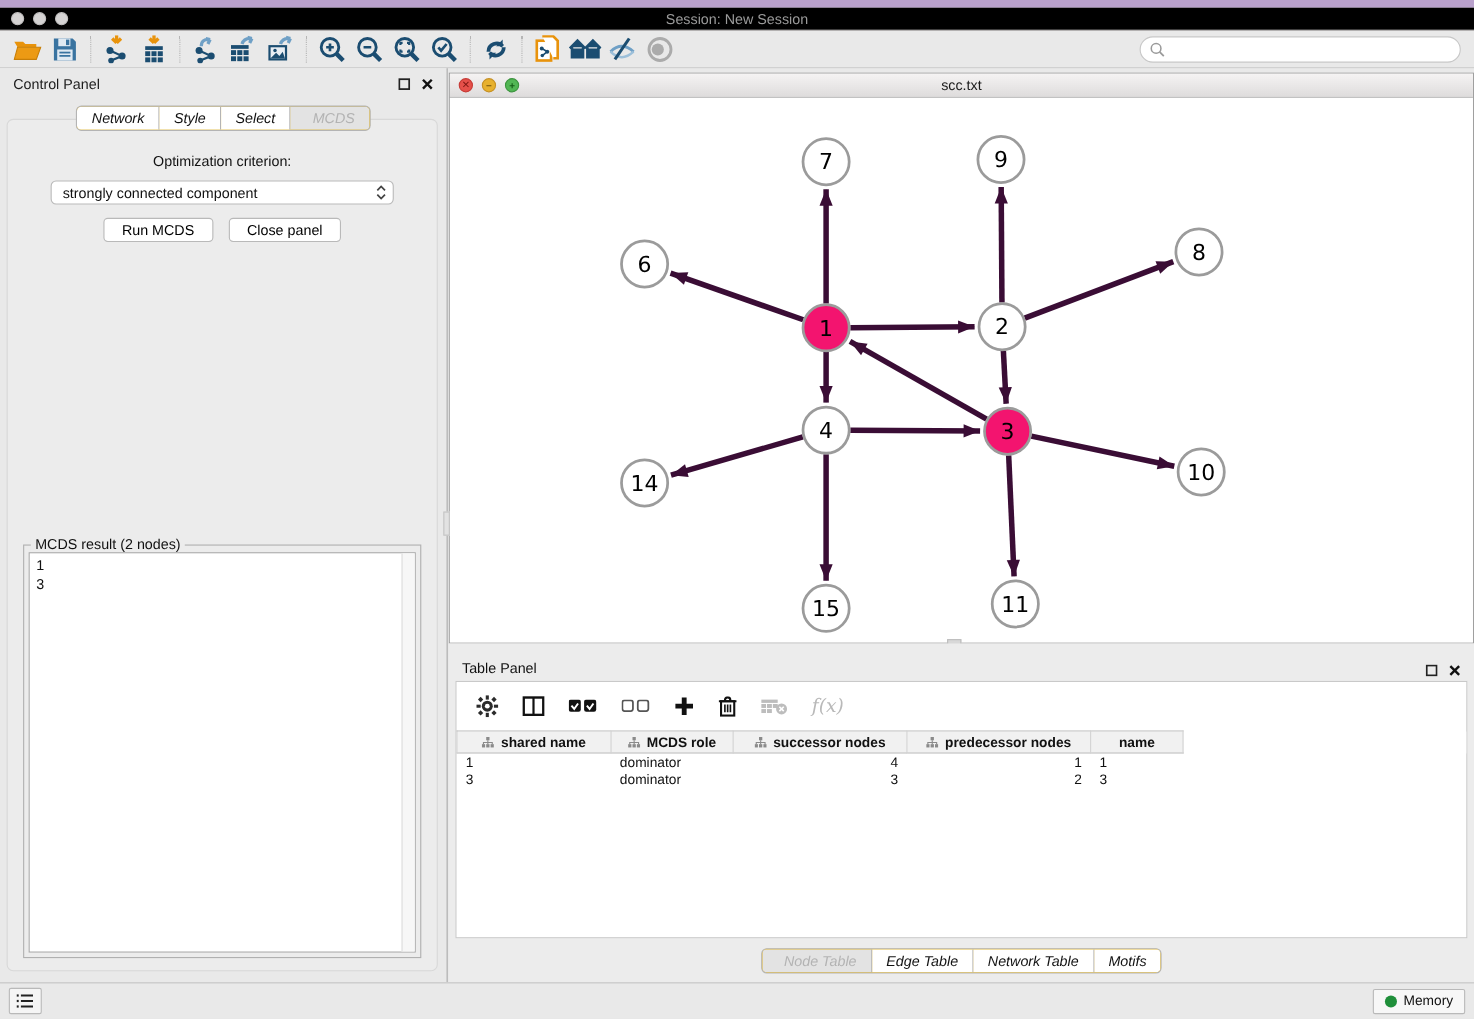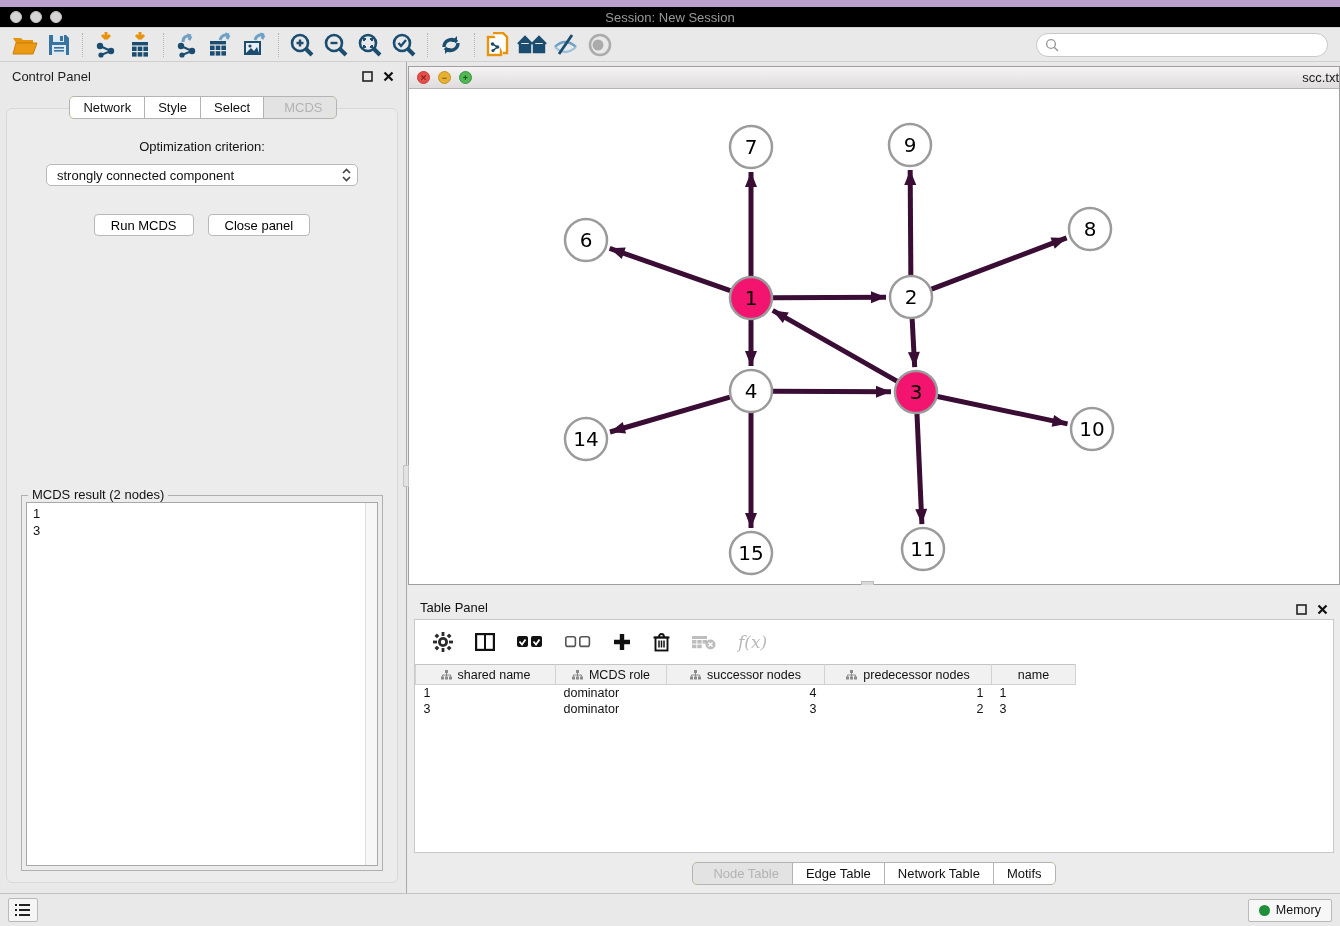--- a/index.html
+++ b/index.html
@@ -37,34 +37,34 @@
     background:#e9e9e9; border-right:1px solid #a9a9a9;
   }
   .panel-header { height:28px; display:flex; align-items:center; padding:0 12px; }
   .panel-header .ph-title { font-size:13px; color:#1c1c1c; }
   .ph-controls { margin-left:auto; display:flex; align-items:center; gap:10px; }
   .cp-content {
     position:absolute; left:6px; right:8px; top:46px; bottom:10px;
     background:#ececec; border:1px solid #d8d8d8; border-radius:6px;
   }
   .cp-tabs { position:absolute; top:34px; left:0; right:0; display:flex; justify-content:center; z-index:3; }
-  .tab-group { display:flex; border:1px solid #b4b4b4; border-radius:5px; overflow:hidden; background:#eab308; }
+  .tab-group { display:flex; border:1px solid #b4b4b4; border-radius:5px; overflow:hidden; background:#eab308;font-style:italic; }
   .tab-item { padding:3px 13px; font-size:13px; background:#fff; border-right:1px solid #b4b4b4; cursor:pointer; }
   .tab-item:last-child { border-right:none; }
   .tab-item.selected { background:#e3e3e3; color:#b3b3b3;padding-left:20px; }
   .opt-label { text-align:center; margin-top:30px; font-size:13px; }
   .combo {
     margin:10px auto 0; width:312px; height:22px; background:#fff; border:1px solid #b9b9b9;
     border-radius:5px; display:flex; align-items:center; padding:0 6px 0 10px; cursor:pointer;gap:30px;
   }
   .combo .combo-text { flex:1; font-size:13px; }
   .btn-row { display:flex; justify-content:center; gap:14px; margin-top:12px; }
   .aqua-btn {
     background:#fff; border:1px solid #b9b9b9; border-radius:4px; height:22px;
-    padding:0 16px; font-size:13px; font-family:inherit; cursor:pointer;margin-top:16px;
+    padding:0 16px; font-size:13px; font-family:inherit; cursor:pointer;
   }
   .mcds-fieldset {
     position:absolute; left:14px; right:14px; top:386px; height:376px;
     border:1px solid #b0b0b0; background:transparent; padding:4px;
   }
   .mcds-legend { position:absolute; top:-9px; left:6px; background:#ececec; padding:0 4px; font-size:13px; }
   .mcds-text {
     position:absolute; left:4px; right:4px; top:6px; bottom:4px; background:#fff;
     border:1px solid #a8a8a8; padding:2px 6px; font-size:13px; line-height:17px;
   }
@@ -80,21 +80,21 @@
   .nw-titlebar {
     height:22px; background:linear-gradient(#f5f3f3,#dedcdc); border-bottom:1px solid #b5b5b5;
     display:flex; align-items:center; position:relative;
   }
   .nw-buttons { display:flex; gap:8px; margin-left:8px; }
   .nw-btn { width:13px; height:13px; border-radius:50%; display:flex; align-items:center; justify-content:center;
             font-size:9px; font-weight:bold; color:#5b3a00; cursor:pointer; }
   .nw-btn.close { background:#e5504a; border:1px solid #c73b36; color:#7d1512; }
   .nw-btn.minimize { background:#e7b12f; border:1px solid #c69125; color:#7a5a10; }
   .nw-btn.maximize { background:#52b654; border:1px solid #3c943f; color:#145d17; }
-  .nw-title { position:absolute; left:0; right:0; text-align:right; font-size:13px; color:#1a1a1a; }
+  .nw-title { position:absolute; left:0; right:0; text-align:center; font-size:13px; color:#1a1a1a; }
   .nw-canvas { position:absolute; left:0; right:0; top:22px; bottom:0; background:#fff; overflow:hidden; }
   .split-handle-v {
     position:absolute; left:-6px; top:398px; width:6px; height:22px;
     background:#e2e2e2; border:1px solid #c4c4c4;
   }
   .split-handle-h {
     position:absolute; left:452px; bottom:-3px; width:13px; height:6px;
     background:#d8d8d8; border:1px solid #bcbcbc;
   }
   
@@ -106,21 +106,21 @@
   }
   .tp-toolbar { height:44px; display:flex; align-items:center; gap:22px; padding:0 18px; }
   .tp-tool { display:flex; align-items:center; justify-content:center; cursor:pointer; }
   .tp-tool.disabled { cursor:default; }
   .fx-label { font-family:"DejaVu Serif","Liberation Serif",serif; font-style:italic; font-size:17px; color:#b9b9b9; }
   table.node-table { border-collapse:collapse; width:100%; table-layout:fixed; }
   .node-table th {
     background:#f1f1f1; border:1px solid #d2d2d2; border-top:1px solid #c4c4c4;
     height:20px; font-weight:normal; font-size:12.5px; color:#111;
   }
-  .th-inner { display:flex; align-items:center; justify-content:center; gap:6px; }
+  .th-inner { display:flex; align-items:center; justify-content:center; gap:6px;font-weight:bold; }
   .node-table td { font-size:12.5px; height:16px; padding:0 8px; }
   .node-table td.num { text-align:right; }
   .tp-tabs { position:absolute; left:0; right:0; bottom:8px; display:flex; justify-content:center; }
   
   .status-bar {
     position:absolute; left:0; right:0; bottom:0; height:33px; background:#e9e9e9;
     border-top:1px solid #c3c3c3; display:flex; align-items:center; padding:0 8px;
   }
   .list-btn { width:30px; height:24px; border:1px solid #b9b9b9; background:#f5f5f5; border-radius:2px;
               display:flex; align-items:center; justify-content:center; cursor:pointer; }

